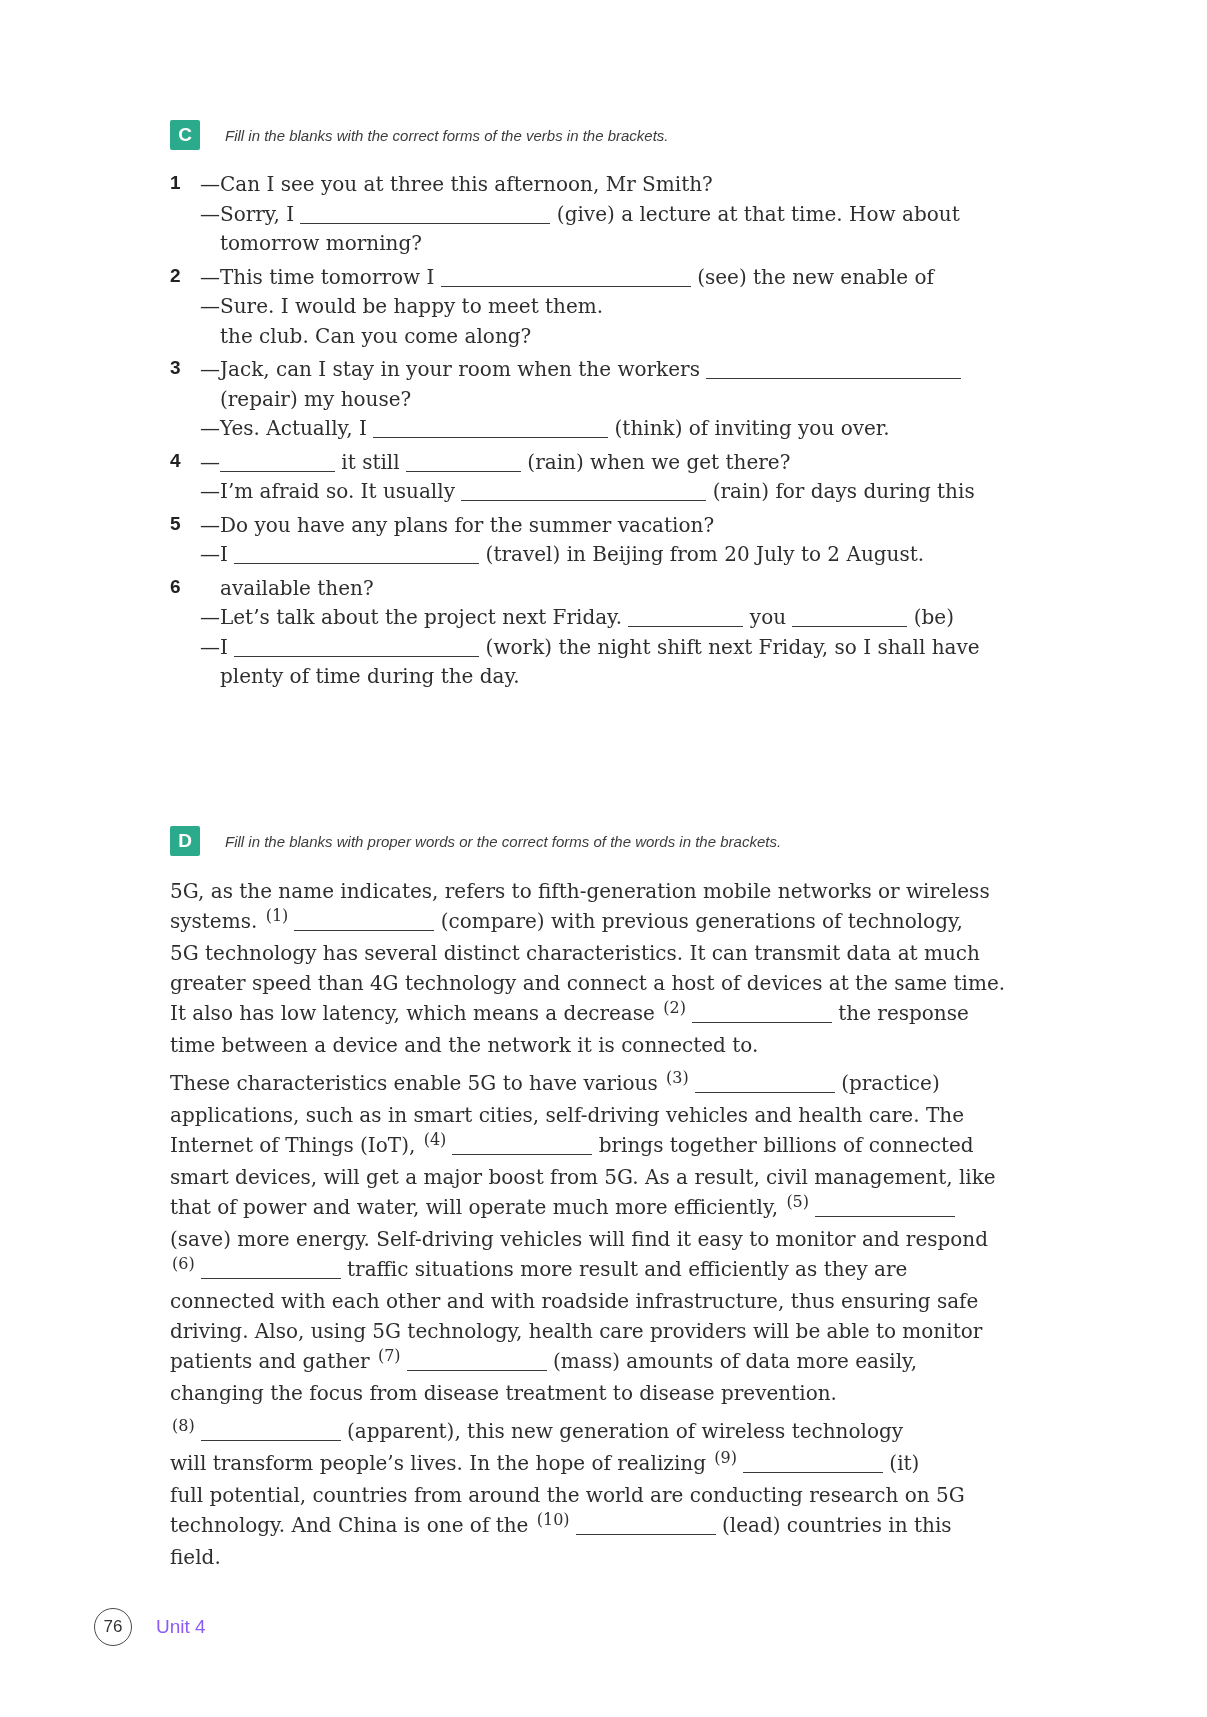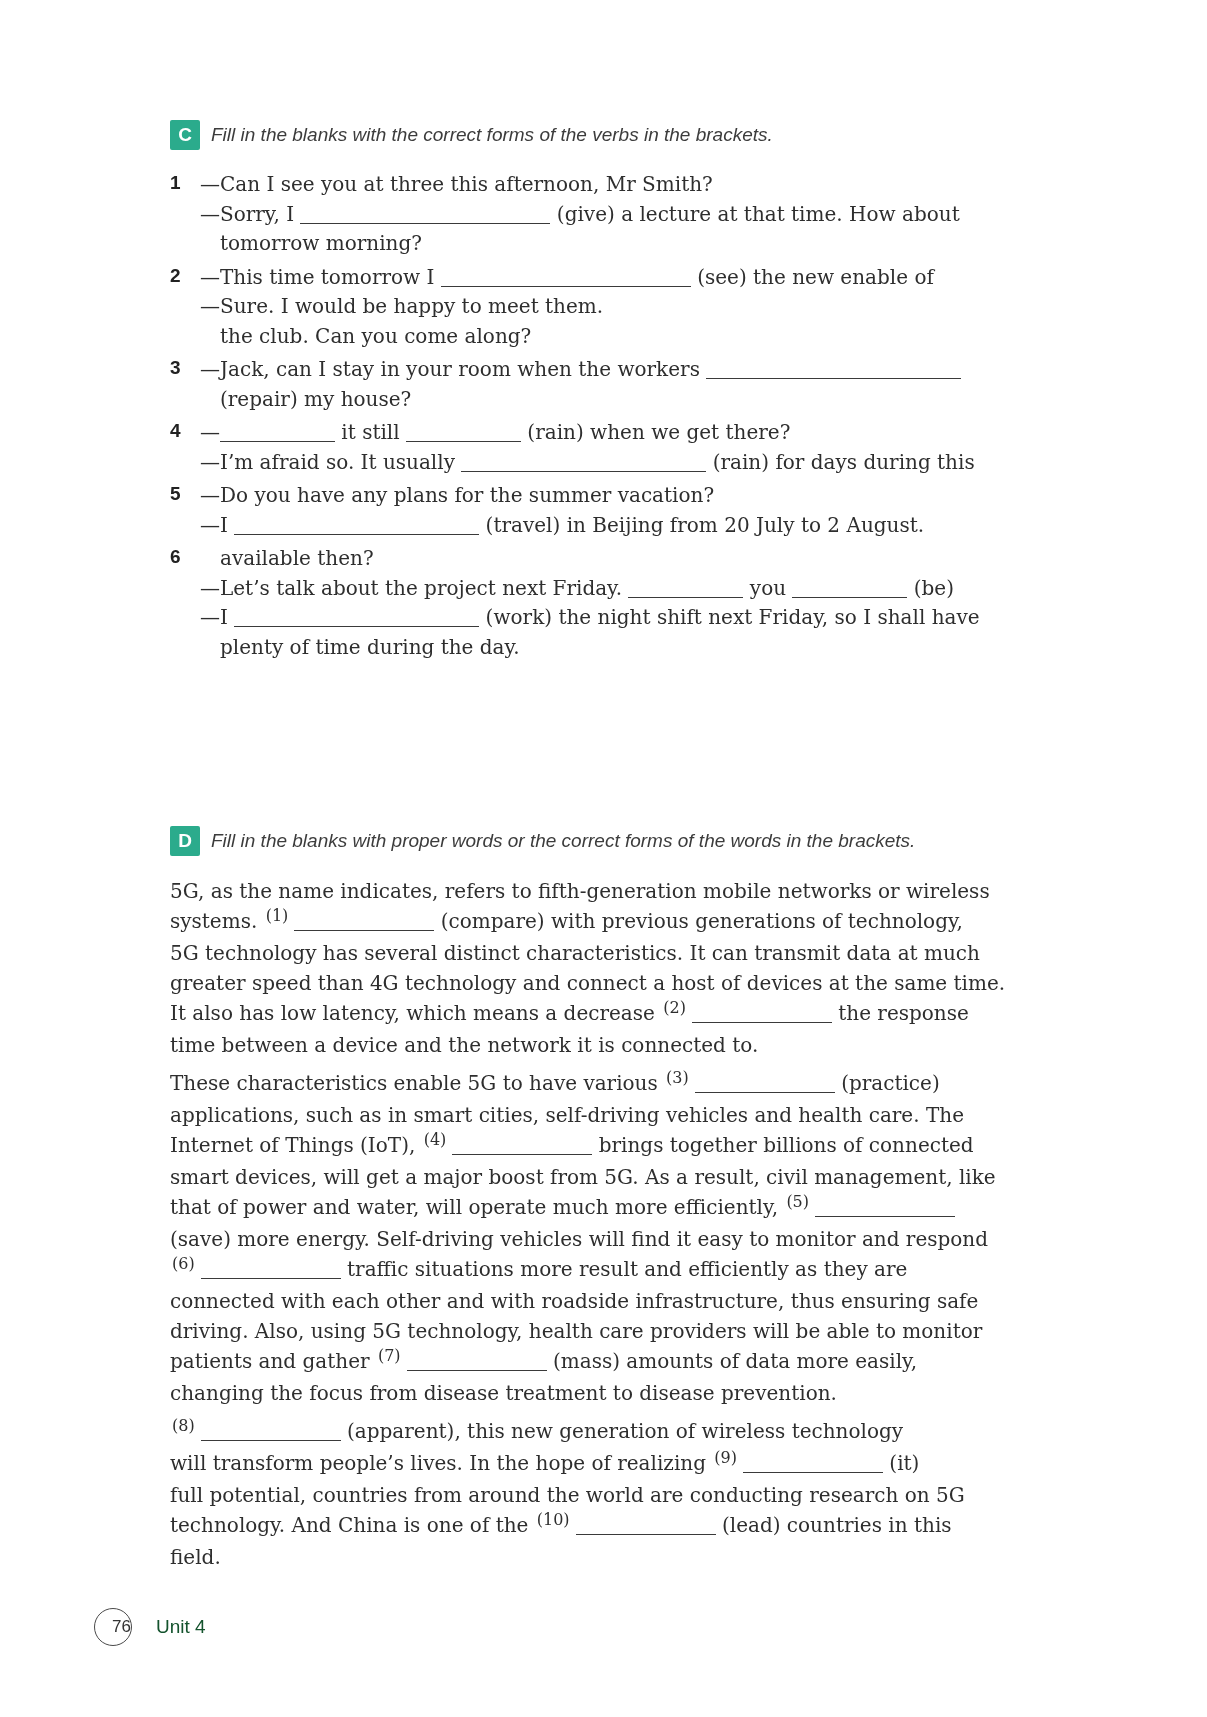--- a/index.html
+++ b/index.html
@@ -10,42 +10,42 @@
   .section{position:absolute;left:170px;width:910px}
   .section-c{top:120px}
   .section-d{top:826px}
   .section-head{display:flex;align-items:center;margin-bottom:20px}
   .badge{
     width:30px;height:30px;background:var(--accent,#2bab8c);color:#fff;
     font-family:"Liberation Sans",sans-serif;font-weight:bold;font-size:19px;
     display:flex;align-items:center;justify-content:center;border-radius:2px;flex:none;
   }
   .instruction{
-    margin-left:11px;font-family:"Liberation Sans",sans-serif;font-style:italic;
-    font-size:19px;color:#3c3c3c;
+    margin-left:25px;font-family:"Liberation Sans",sans-serif;font-style:italic;
+    font-size:15px;color:#3c3c3c;
   }
   .item{display:flex;margin-bottom:4px}
   .item-num{
     width:30px;flex:none;font-family:"Liberation Sans",sans-serif;font-weight:bold;
     font-size:19px;color:#222;padding-top:2px;
   }
   .item-lines{flex:1}
   .line{line-height:29.5px;font-size:20px;white-space:nowrap}
   .line.indent{padding-left:20px}
   .paragraph{margin-bottom:8px}
   .paragraph .line{line-height:30px}
   .blank{display:inline-block;border-bottom:1.7px solid #3a3a3a;height:12px;vertical-align:-3px}
   .sup{font-size:16px;position:relative;top:-7px;margin:0 6px 0 2px}
   .footer{position:absolute;left:94px;top:1608px;display:flex;align-items:center;
     font-family:"Liberation Sans",sans-serif}
   .page-circle{
     width:36px;height:36px;border:1.5px solid #4a4a4a;border-radius:50%;
-    display:flex;align-items:center;justify-content:flex-end;font-size:17px;color:#333;flex:none;
+    display:flex;align-items:center;justify-content:center;font-size:17px;color:#333;flex:none;
   }
-  .unit{margin-left:24px;font-size:19px;color:#14532d}
+  .unit{margin-left:24px;font-size:19px;color:#8b5cf6}
 </style>
 </head>
 <body style="--accent: #2bab8c; color: rgb(46, 46, 46);">
 
 <div class="page">
   <div id="sections">
       <div class="section section-c">
         <div class="section-head">
           <span class="badge">C</span>
           <span class="instruction">Fill in the blanks with the correct forms of the verbs in the brackets.</span>
@@ -65,20 +65,21 @@
               <div class="line"><span class="seg">—This time tomorrow I </span><span class="blank" style="width: 250px; border-bottom-color: rgb(58, 58, 58);"></span><span class="seg"> (see) the new enable of</span></div>
               <div class="line"><span class="seg">—Sure. I would be happy to meet them.</span></div>
               <div class="line indent"><span class="seg">the club. Can you come along?</span></div>
             </div>
           </div>
           <div class="item">
             <span class="item-num">3</span>
             <div class="item-lines">
               <div class="line"><span class="seg">—Jack, can I stay in your room when the workers </span><span class="blank" style="width: 255px; border-bottom-color: rgb(58, 58, 58);"></span></div>
               <div class="line indent"><span class="seg">(repair) my house?</span></div>
+              <div class="line"><span class="seg">—Yes. Actually, I </span><span class="blank" style="width: 235px; border-bottom-color: rgb(58, 58, 58);"></span><span class="seg"> (think) of inviting you over.</span></div>
             </div>
           </div>
           <div class="item">
             <span class="item-num">4</span>
             <div class="item-lines">
               <div class="line"><span class="seg">—</span><span class="blank" style="width: 115px; border-bottom-color: rgb(58, 58, 58);"></span><span class="seg"> it still </span><span class="blank" style="width: 115px; border-bottom-color: rgb(58, 58, 58);"></span><span class="seg"> (rain) when we get there?</span></div>
               <div class="line"><span class="seg">—I’m afraid so. It usually </span><span class="blank" style="width: 245px; border-bottom-color: rgb(58, 58, 58);"></span><span class="seg"> (rain) for days during this</span></div>
             </div>
           </div>
           <div class="item">

